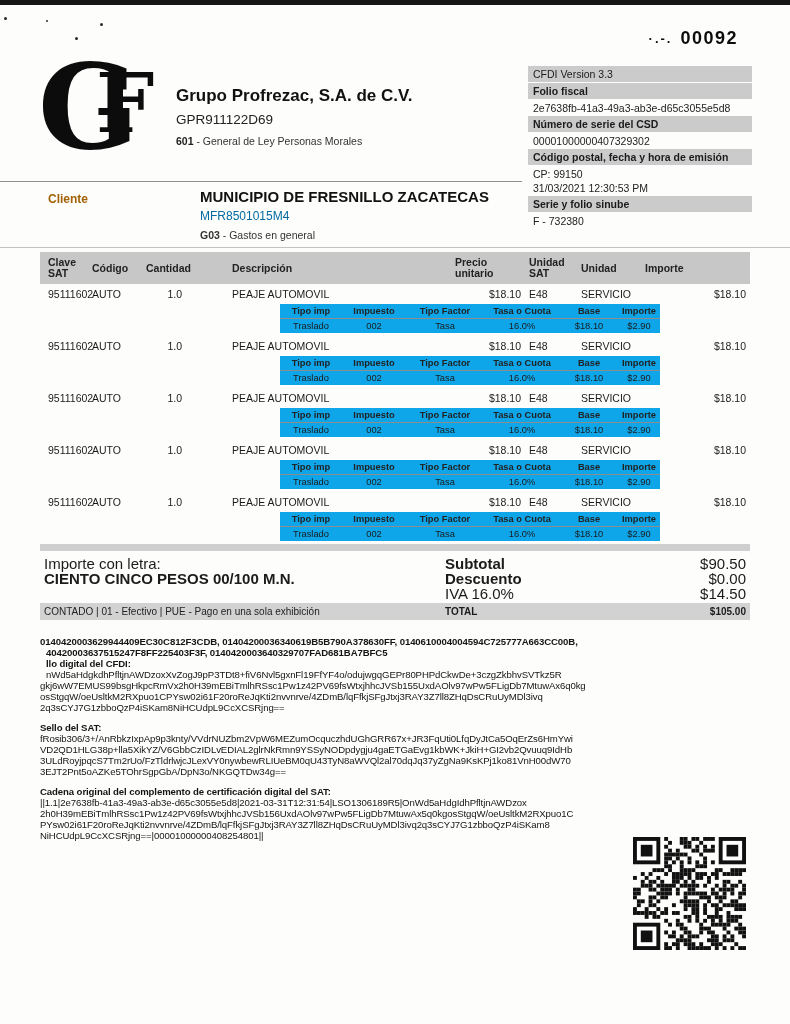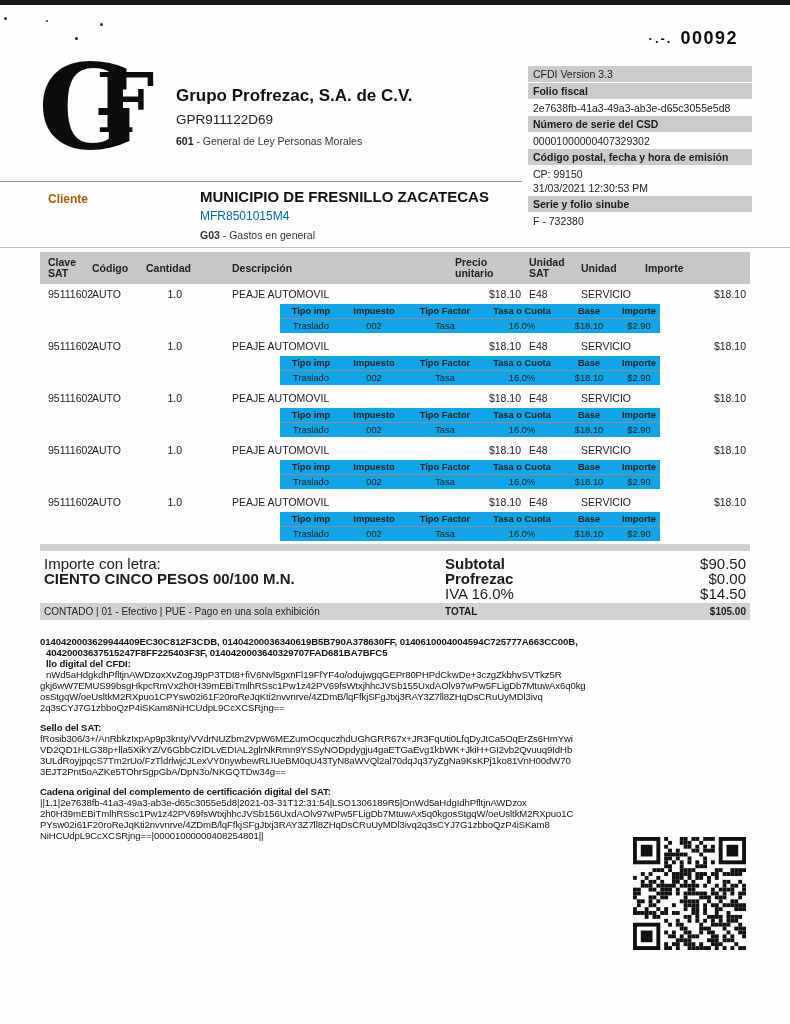--- a/index.html
+++ b/index.html
@@ -322,21 +322,21 @@
 
     <div class="divider"></div>
 
     <div class="totrow" style="margin-top:5px;">
       <div class="lft">Importe con letra:</div>
       <div class="lbl">Subtotal</div>
       <div class="val">$90.50</div>
     </div>
     <div class="totrow">
       <div class="lft bold">CIENTO CINCO PESOS 00/100 M.N.</div>
-      <div class="lbl">Profrezac</div>
+      <div class="lbl">Descuento</div>
       <div class="val">$0.00</div>
     </div>
     <div class="totrow">
       <div class="lft"></div>
       <div class="lbl normal">IVA 16.0%</div>
       <div class="val">$14.50</div>
     </div>
     <div class="paybar">
       <div class="lft">CONTADO  |  01 - Efectivo  |  PUE - Pago en una sola exhibición</div>
       <div class="lbl">TOTAL</div>

